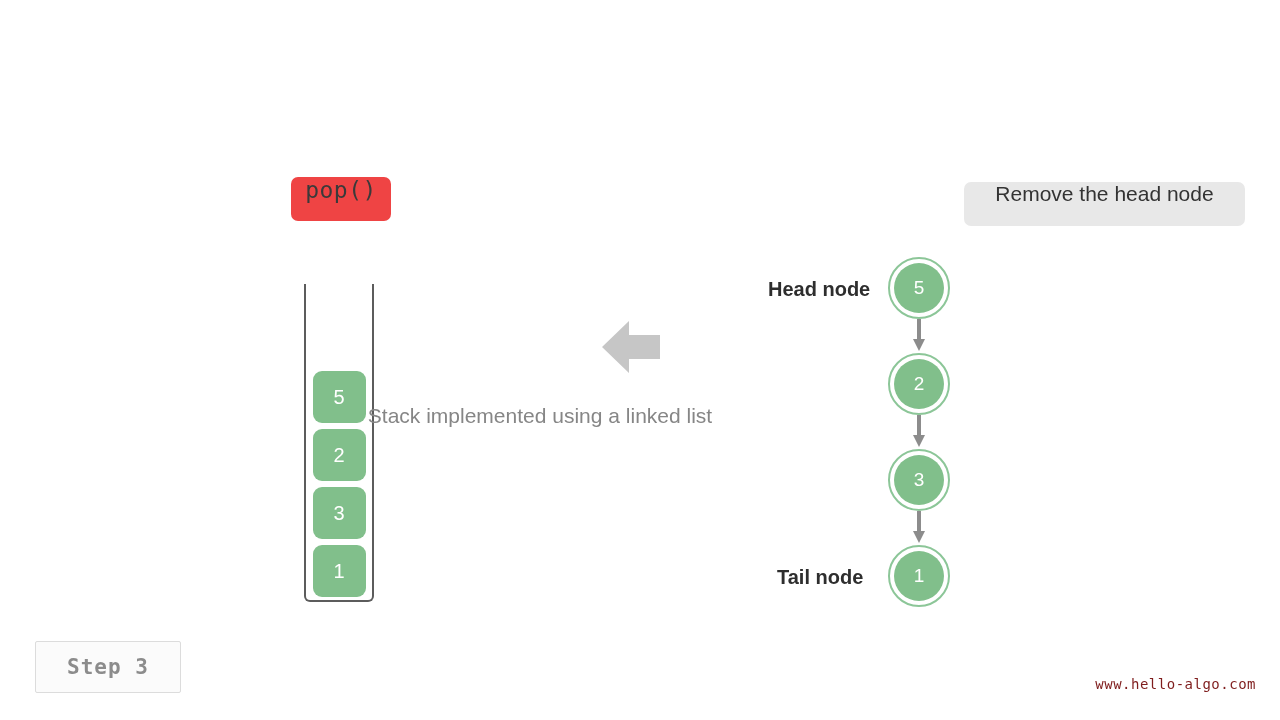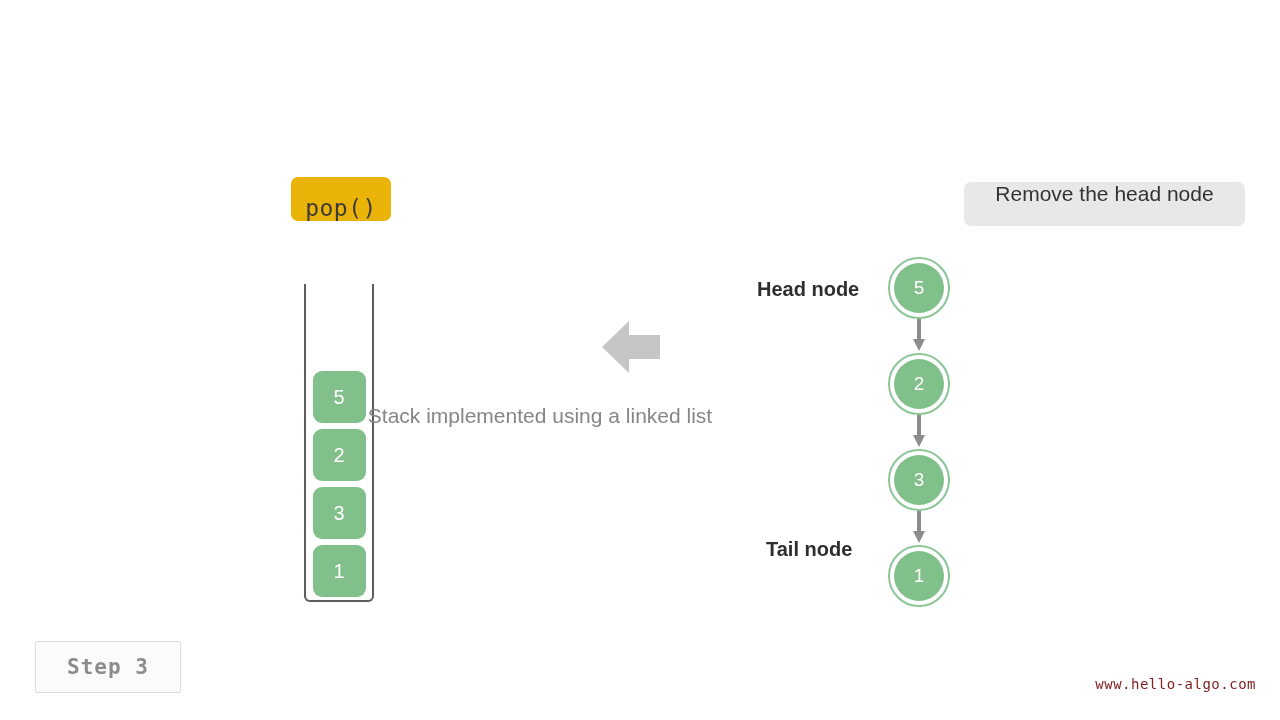--- a/index.html
+++ b/index.html
@@ -15,24 +15,24 @@
     font-family: "Liberation Sans", sans-serif;
   }
 
   
   #op-chip {
     position: absolute;
     left: 291px;
     top: 177px;
     width: 100px;
     height: 44px;
-    background: #eab308;
+    background: #ef4444;
     border-radius: 7px;
     display: flex;
-    align-items: flex-end;
+    align-items: flex-start;
     justify-content: center;
   }
   #op-chip .txt {
     font-family: "DejaVu Sans Mono", "Liberation Mono", monospace;
     font-size: 23px;
     color: #3a3a3a;
     letter-spacing: 0.5px;
   }
 
   
@@ -143,23 +143,24 @@
     width: 14px;
   }
 
   
   .node-label {
     position: absolute;
     font-size: 20px;
     font-weight: bold;
     color: #2e2e2e;
     white-space: nowrap;
+    margin-left: 11px;
   }
   #label-head { left: 757px; top: 278px; }
-  #label-tail { left: 766px; top: 538px; }
+  #label-tail { left: 766px; top: 566px; }
 
   
   #step-badge {
     position: absolute;
     left: 35px;
     top: 641px;
     width: 146px;
     height: 52px;
     box-sizing: border-box;
     background: #fbfbfb;

